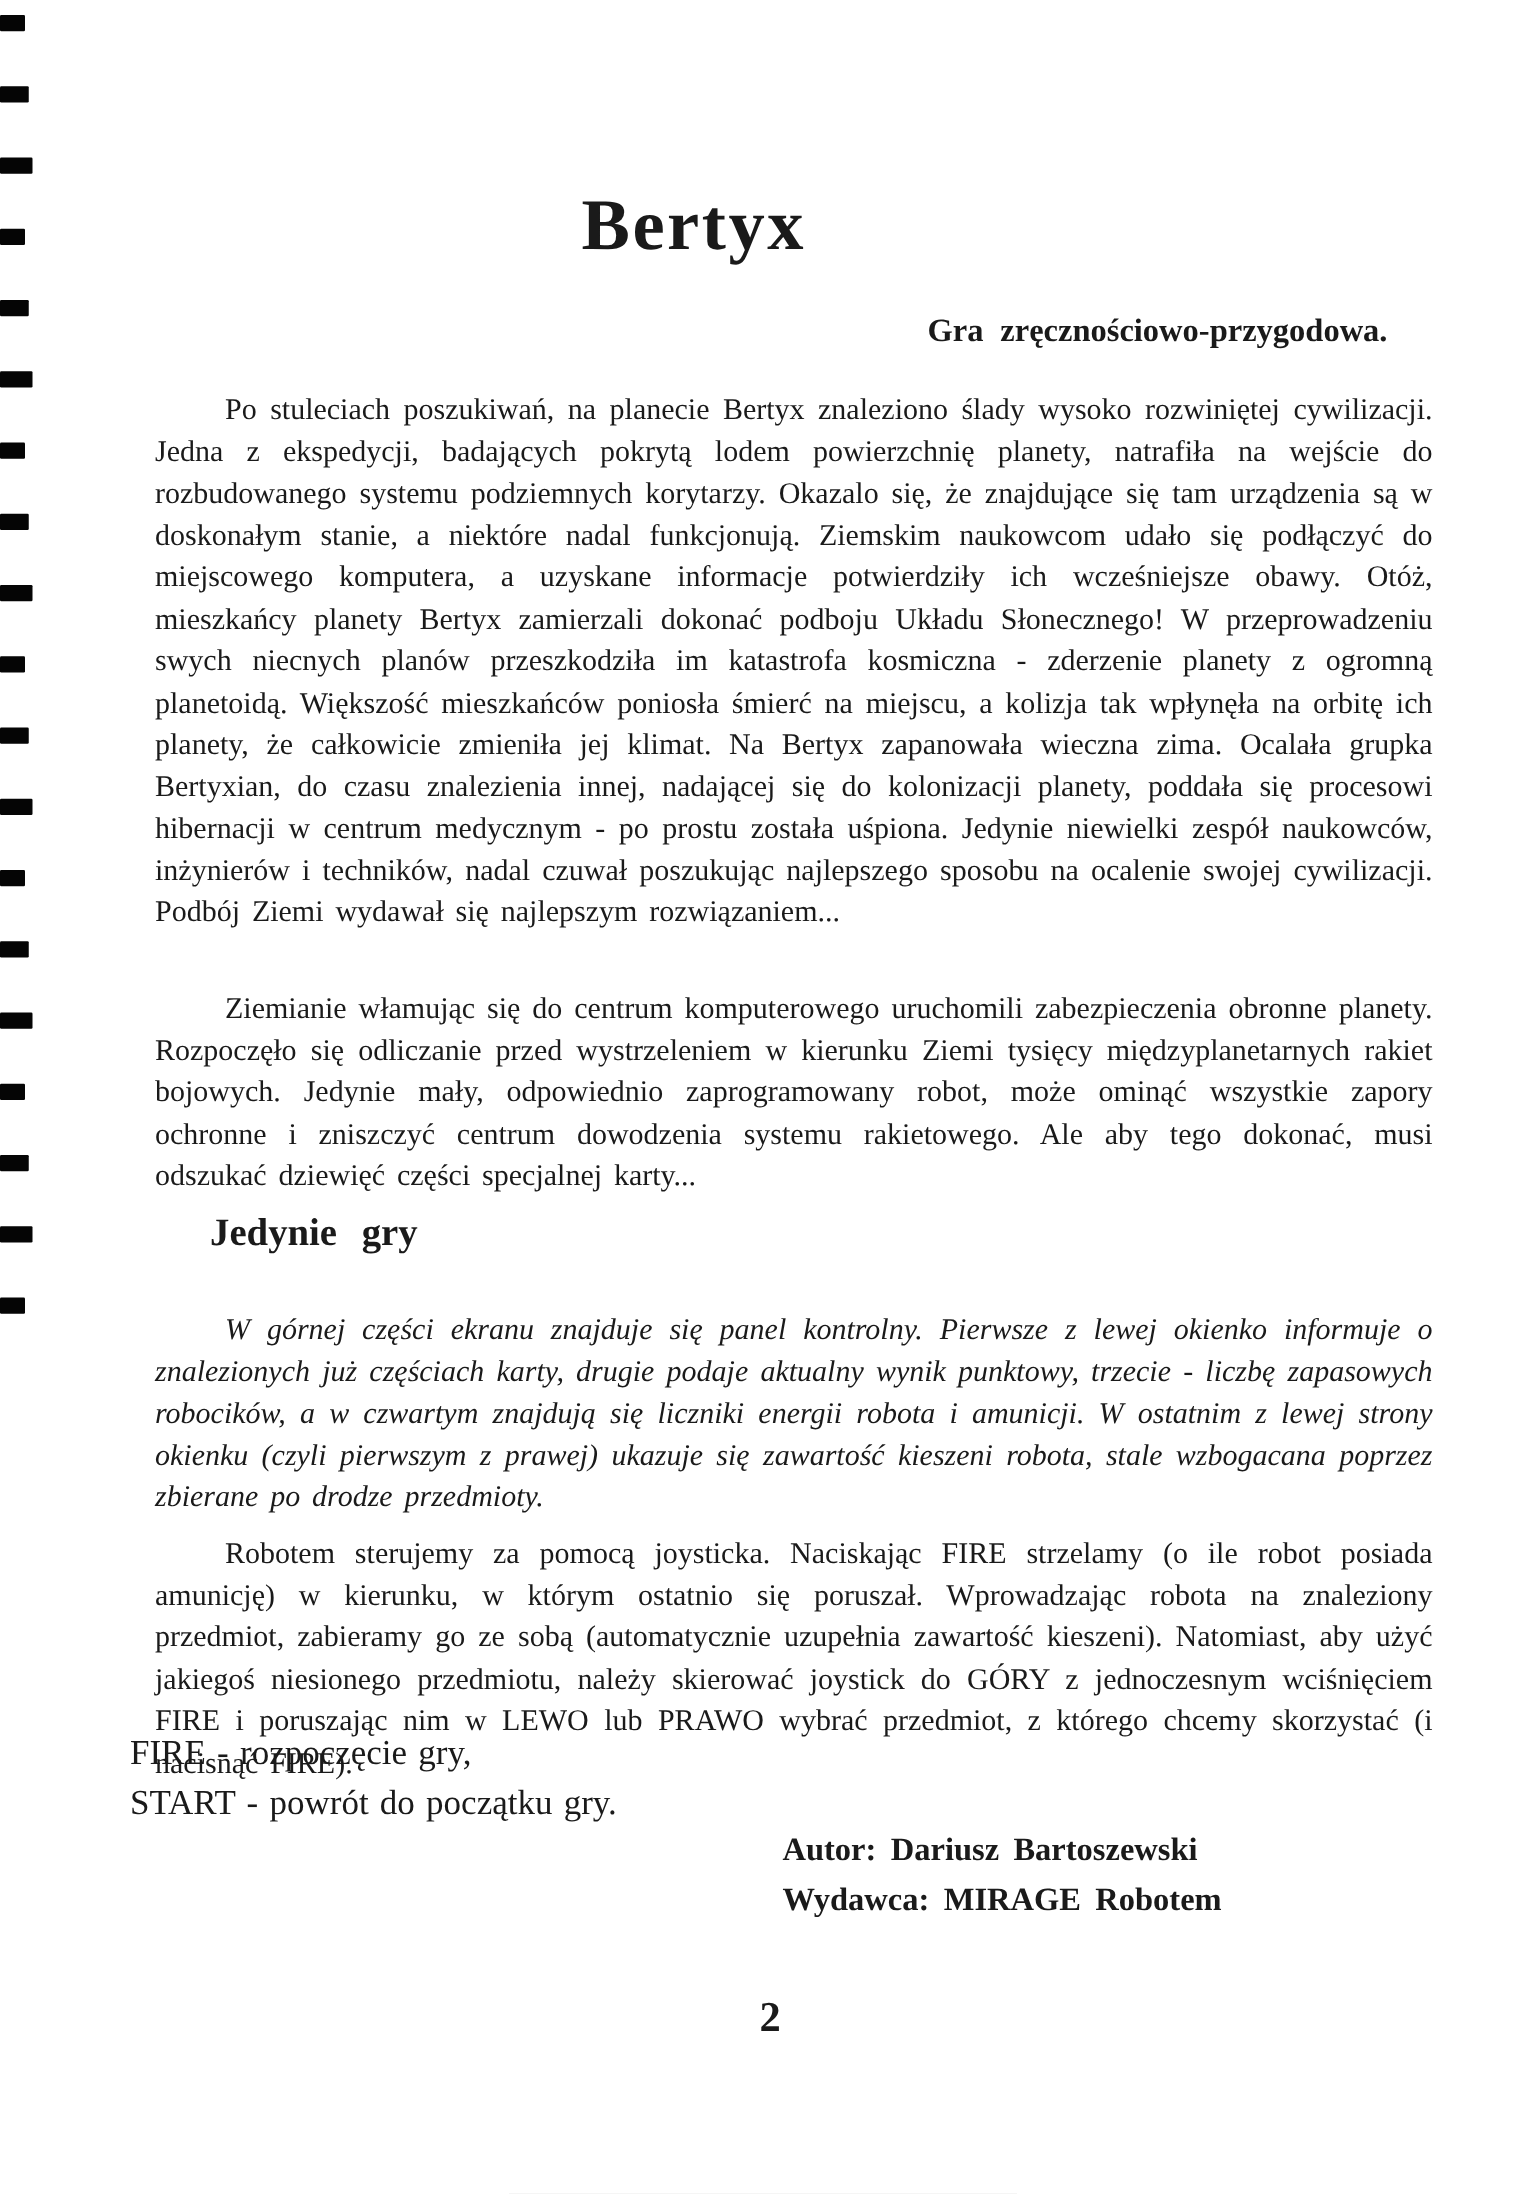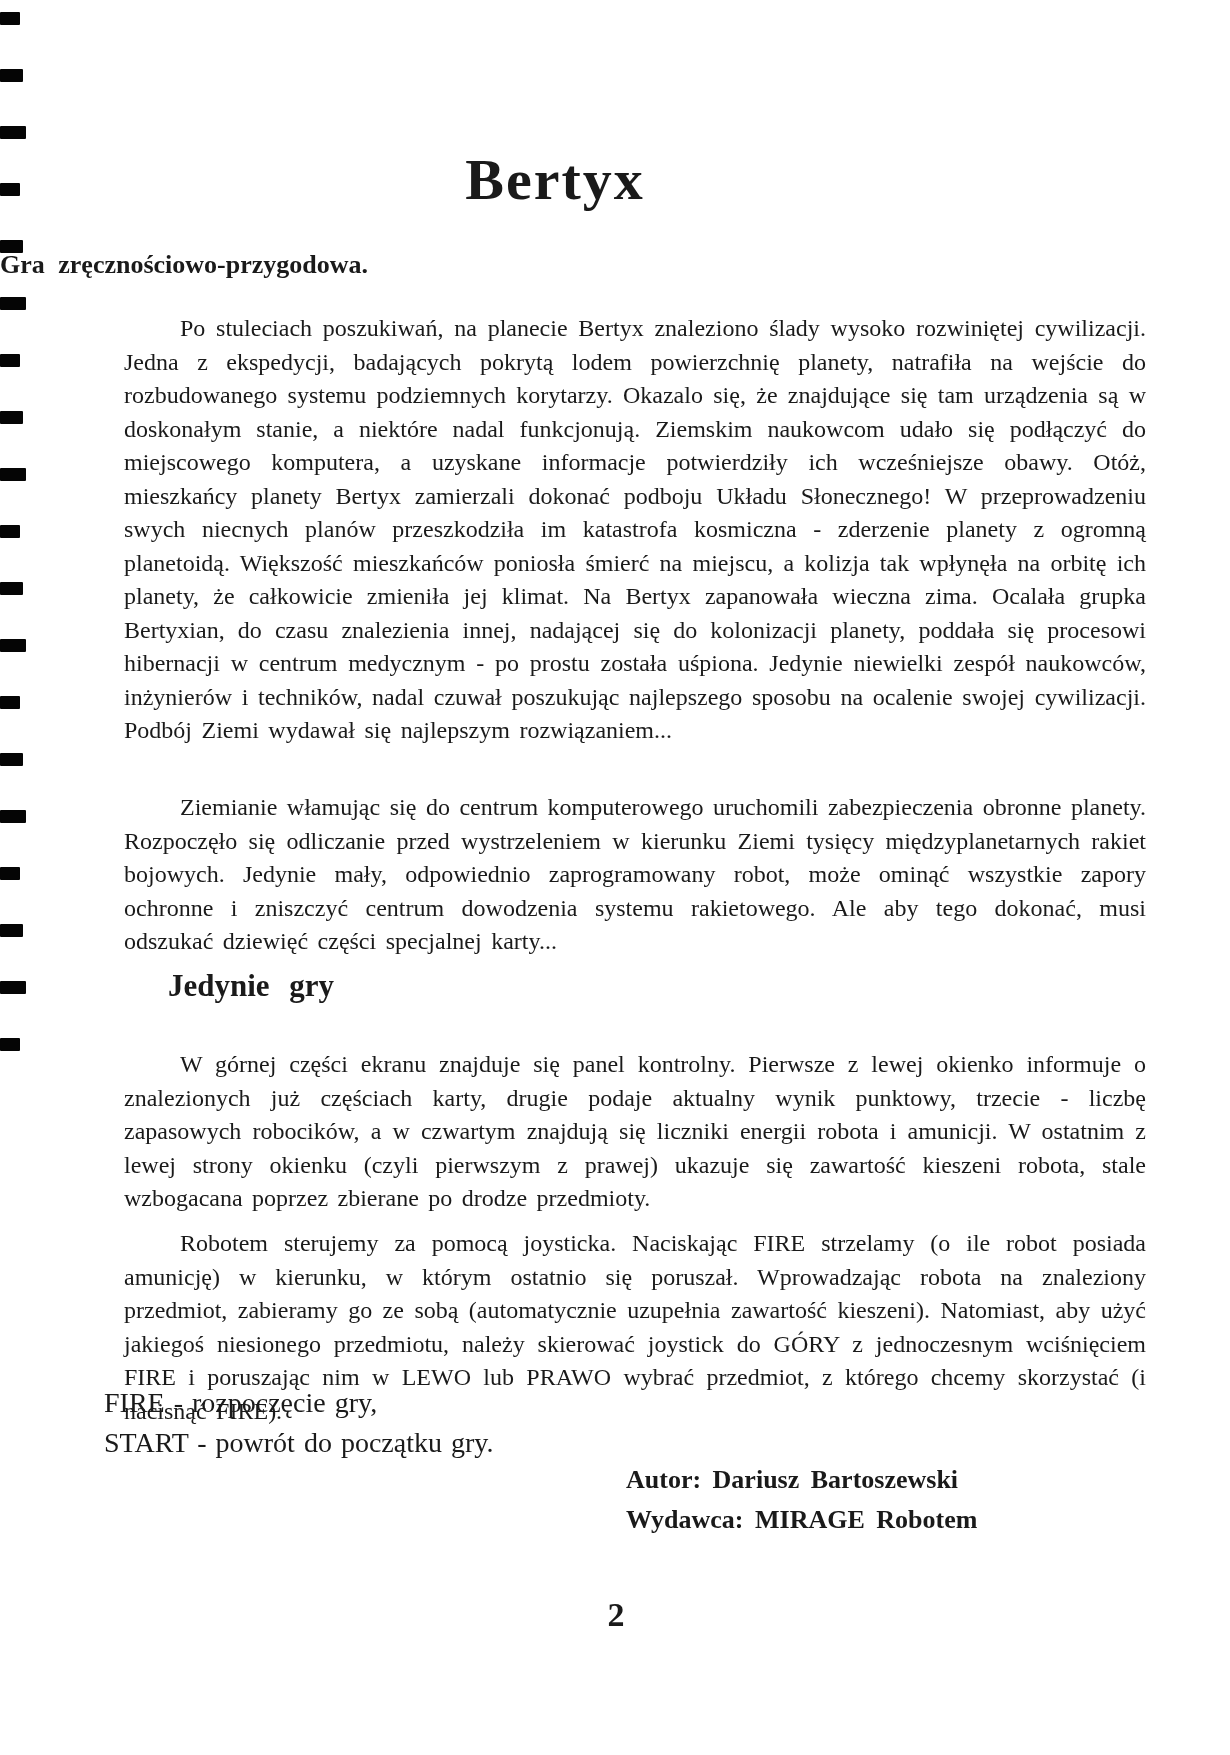--- a/index.html
+++ b/index.html
@@ -19,36 +19,36 @@
     background:#050505;
     border-radius:1px;
   }
   .title {
     position:absolute; top:146px; left:0; width:1110px;
     margin:0; text-align:center;
     font-size:58px; font-weight:700; letter-spacing:2px;
   }
   .subtitle {
     position:absolute; top:250px; left:0; width:1110px;
-    text-align:left;
+    text-align:right;
     font-size:26px; font-weight:700; word-spacing:7px;
   }
   .body {
     position:absolute; left:112px; width:1022px; margin:12px;
     font-size:24px; line-height:33.5px;
     text-align:justify; text-indent:56px;
     word-spacing:3.5px; hyphens:none;
   }
   .p1 { top:300px; }
   .p2 { top:779px; }
   .heading {
     position:absolute; top:968px; left:168px; margin:0;
     font-size:31px; font-weight:700; word-spacing:12px;
   }
-  .p3 { top:1036px; }
+  .p3 { top:1036px;font-style:italic; }
   .p4 { top:1215px; }
   .controls {
     position:absolute; top:1337px; left:104px;
     font-size:28px; line-height:39.5px; word-spacing:2px;margin-top:46px;
   }
   .credits {
     position:absolute; top:1460px; left:626px;
     font-size:26px; font-weight:700; line-height:39.5px;
     word-spacing:5px;
   }

